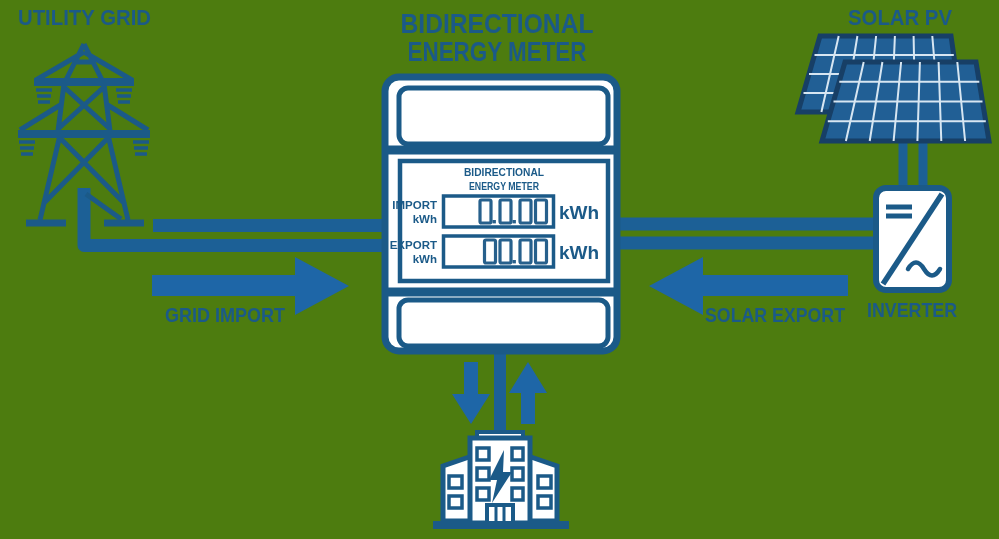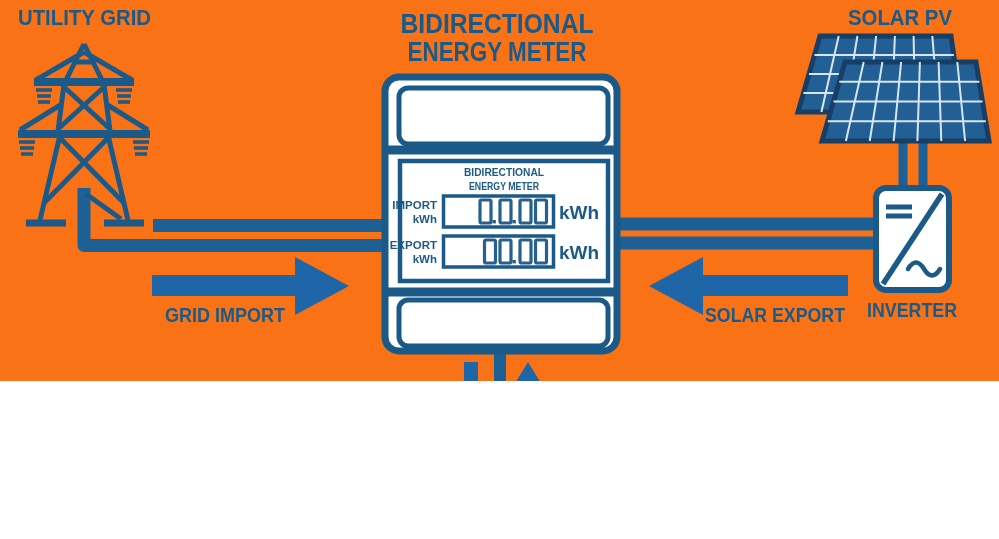--- a/index.html
+++ b/index.html
@@ -6,21 +6,21 @@
   :root{
     --ink:#1b5a88;
     --wire:#1c6096;
     --arrow:#1e66a7;
     --panel:#215f95;
     --panel-frame:#173f66;
     --panel-grid:#d7e6f2;
     --lcd:#27608c;
   }
   html,body{margin:0;padding:0;background:#fff;}
-  .stage{width:999px;height:381px;position:relative;background:#f97316;overflow:hidden;}
+  .stage{width:999px;height:539px;position:relative;background:#4d7c0f;overflow:hidden;}
   svg text{font-family:"Liberation Sans","DejaVu Sans",sans-serif;font-weight:bold;fill:var(--ink);}
   .t-head{font-size:22px;letter-spacing:0px;}
   .t-title{font-size:27px;}
   .t-flow{font-size:21px;}
   .t-screen{font-size:11.5px;}
   .t-rowlab{font-size:11.5px;}
   .t-unit{font-size:19px;}
   .s{stroke:var(--ink);fill:none;}
   .sf{stroke:var(--ink);fill:#fff;}
   .fill-ink{fill:var(--ink);stroke:none;}

